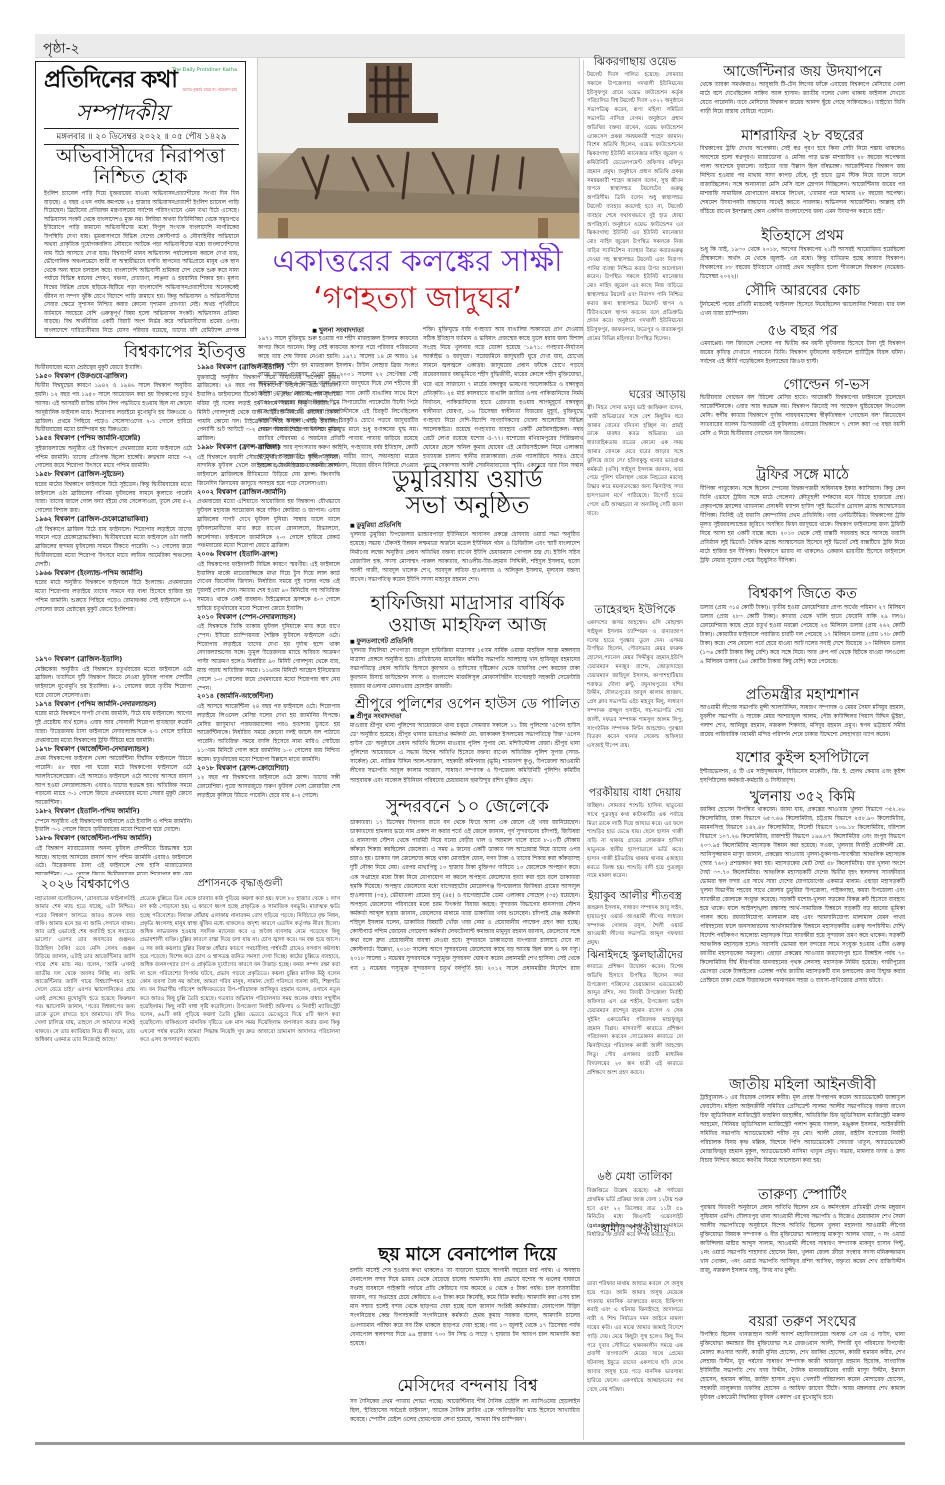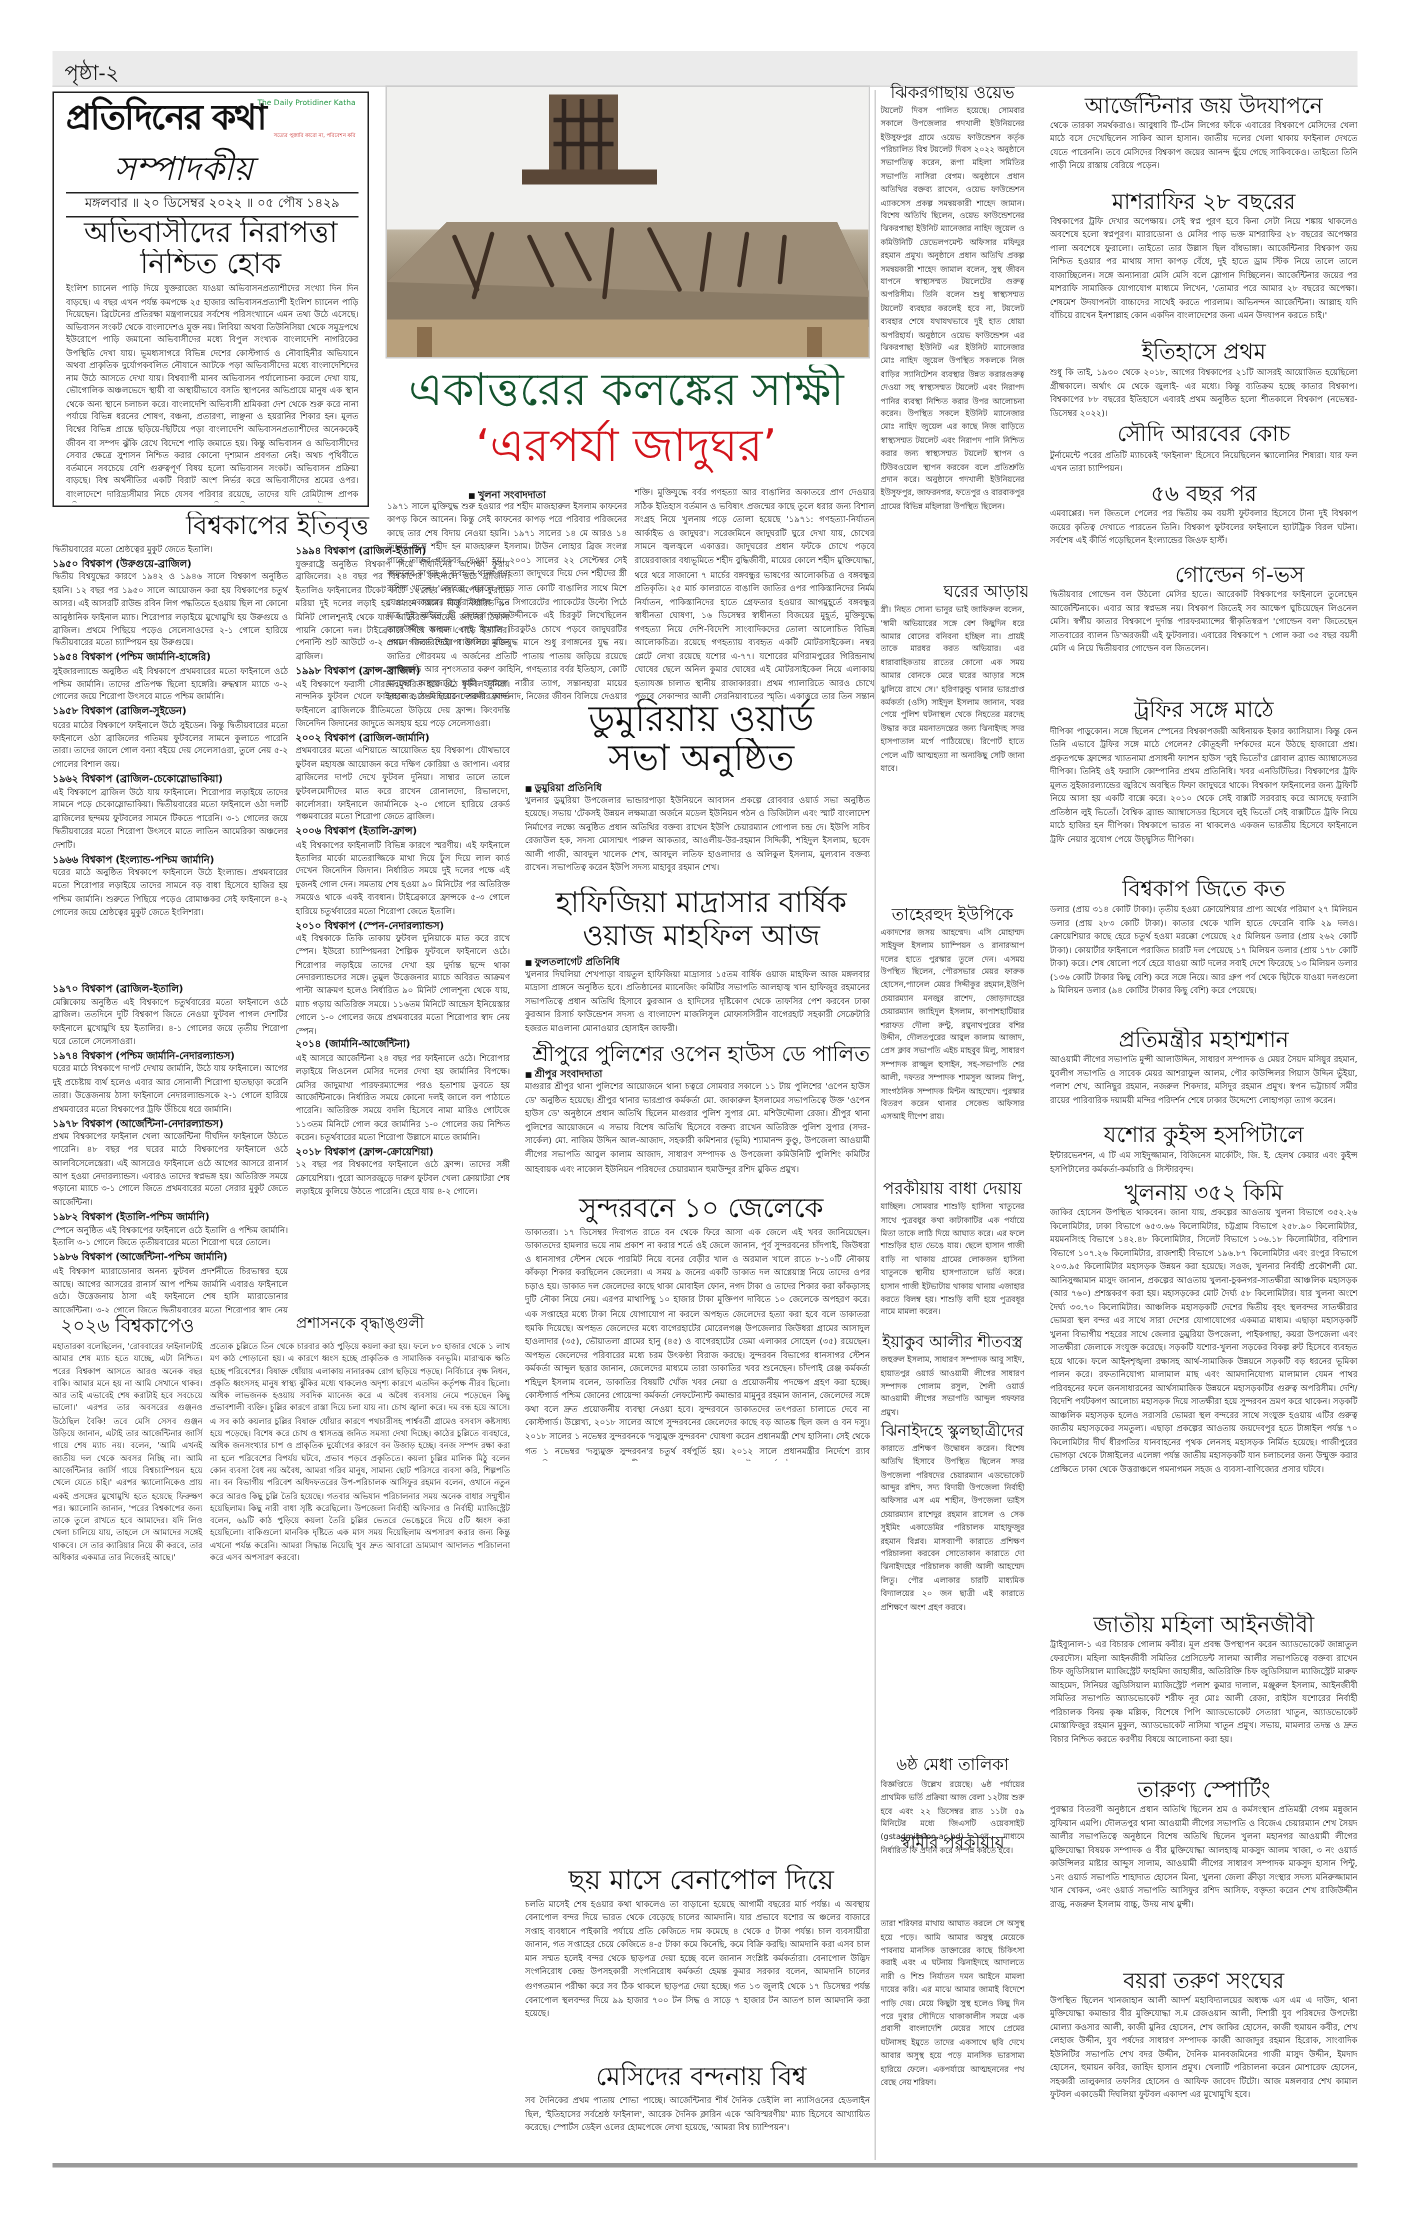--- a/index.html
+++ b/index.html
@@ -114,22 +114,22 @@
       <line x1="120" y1="98" x2="135" y2="128"></line>
         <line x1="150" y1="95" x2="145" y2="140"></line>
         <line x1="175" y1="95" x2="195" y2="135"></line>
       <line x1="215" y1="98" x2="210" y2="135"></line>
         <line x1="240" y1="98" x2="235" y2="132"></line>
         <line x1="265" y1="100" x2="262" y2="130"></line>
     </g>
   </svg>
 </div>
 
-<div class="abs h" style="left:250px;top:243px;width:335px;font-size:30px;line-height:36px;color:#14532d;">একাত্তরের কলঙ্কের সাক্ষী</div>
-<div class="abs h" style="left:250px;top:280px;width:335px;font-size:30px;line-height:36px;color:#d3141b;">‘এরপর্যা জাদুঘর’</div>
+<div class="abs h" style="left:250px;top:243px;width:335px;font-size:30px;line-height:36px;color:#6d28d9;">একাত্তরের কলঙ্কের সাক্ষী</div>
+<div class="abs h" style="left:250px;top:280px;width:335px;font-size:30px;line-height:36px;color:#d3141b;">‘গণহত্যা জাদুঘর’</div>
 <div class="abs byline" style="left:258px;top:325px;width:160px;text-align:center;">খুলনা সংবাদদাতা</div>
 <div class="abs txt" style="left:258px;top:334px;width:160px;height:134px;font-size:5.6px;line-height:9.1px;">১৯৭১ সালে মুক্তিযুদ্ধ শুরু হওয়ার পর শহীদ মাজহারুল ইসলাম কাফনের কাপড় কিনে আনেন। কিন্তু সেই কাফনের কাপড় পরে পরিবার পরিজনের কাছে তার শেষ বিদায় নেওয়া হয়নি। ১৯৭১ সালের ১৪ মে আরও ১৪ জনের সঙ্গে শহীদ হন মাজহারুল ইসলাম। টাউন লোহার ব্রিজ সংলগ্ন পাড়ে তাদের গণকবর দেওয়া হয়। ২০০১ সালের ২২ সেপ্টেম্বর সেই কাফনের কাপড় ও ব্যবহৃত থালা গণহত্যা জাদুঘরে দিয়ে দেন শহীদের স্ত্রী রাশিদা খাতুন। 'জোহরা, পারলে সাড়ে সাত কোটি বাঙালির সাথে মিশে যেও'- একাত্তরের মার্চের উত্তাল দিনে সিগারেটের প্যাকেটের উল্টো পিঠে মাত্র দুই লাইনে স্ত্রী জোহরা তাজউদ্দীনকে এই চিরকুট লিখেছিলেন তাজউদ্দীন আহমদ। সেই বিখ্যাত চিরকুটও চোখে পড়বে জাদুঘরটির প্রথম গ্যালারিতেই। বাঙালির মুক্তিযুদ্ধ মানে শুধু রণাঙ্গনের যুদ্ধ নয়। জাতির গৌরবময় এ অর্জনের প্রতিটি পাতায় পাতায় জড়িয়ে রয়েছে আত্মাহুতি আর নৃশংসতার করুণ কাহিনি, গণহত্যার বর্বর ইতিহাস, কোটি মানুষের আহাজারি, স্বামী হারানো নারীর ত্যাগ, সন্তানহারা মায়ের হাহাকার, সম্ভ্রম হারানো তরুণীর আর্তনাদ, নিজের জীবন বিলিয়ে দেওয়ার পণ। নিরস্ত্র বাঙালির অকাতরে প্রাণ দানই ছিল বিজয়ের</div>
 <div class="abs txt" style="left:423px;top:325px;width:160px;height:145px;font-size:5.6px;line-height:9.1px;">শক্তি। মুক্তিযুদ্ধে বর্বর গণহত্যা আর বাঙালির অকাতরে প্রাণ দেওয়ার সঠিক ইতিহাস বর্তমান ও ভবিষ্যৎ প্রজন্মের কাছে তুলে ধরার জন্য বিশাল সংগ্রহ নিয়ে খুলনায় গড়ে তোলা হয়েছে '১৯৭১: গণহত্যা-নির্যাতন আর্কাইভ ও জাদুঘর'। সরেজমিনে জাদুঘরটি ঘুরে দেখা যায়, চোখের সামনে জ্বলজ্বলে একাত্তর। জাদুঘরের প্রধান ফটকে চোখে পড়বে রায়েরবাজার বধ্যভূমিতে শহীদ বুদ্ধিজীবী, মায়ের কোলে শহীদ মুক্তিযোদ্ধা, থরে থরে সাজানো ৭ মার্চের বঙ্গবন্ধুর ভাষণের আলোকচিত্র ও বঙ্গবন্ধুর প্রতিকৃতি। ২৫ মার্চ কালরাতে বাঙালি জাতির ওপর পাকিস্তানিদের নির্মম নির্যাতন, পাকিস্তানিদের হাতে গ্রেফতার হওয়ার আগমুহূর্তে বঙ্গবন্ধুর স্বাধীনতা ঘোষণা, ১৬ ডিসেম্বর স্বাধীনতা বিজয়ের মুহূর্ত, মুক্তিযুদ্ধে গণহত্যা নিয়ে দেশি-বিদেশি সাংবাদিকদের তোলা আলোচিত বিভিন্ন আলোকচিত্র। রয়েছে গণহত্যায় ব্যবহৃত একটি মোটরসাইকেল। নম্বর প্লেটে লেখা রয়েছে যশোর এ-৭৭। যশোরের মণিরামপুরের গিরিন্দ্রনাথ ঘোষের ছেলে অনিল কুমার ঘোষের এই মোটরসাইকেল নিয়ে এলাকায় হত্যাযজ্ঞ চালাত স্থানীয় রাজাকাররা। প্রথম গ্যালারিতে আরও চোখে পড়বে সেকান্দার আলী সেরনিয়াবাতের স্মৃতি। একাত্তরে তার তিন সন্তান শহীদ হন।</div>
 
 <div class="abs h" style="left:350px;top:466px;width:235px;font-size:24px;line-height:26px;">ডুমুরিয়ায় ওয়ার্ড</div>
 <div class="abs h" style="left:350px;top:492px;width:235px;font-size:24px;line-height:26px;">সভা অনুষ্ঠিত</div>
 <div class="abs byline" style="left:350px;top:520px;width:230px;">ডুমুরিয়া প্রতিনিধি</div>
 <div class="abs txt" style="left:350px;top:530px;width:230px;height:58px;font-size:5.6px;line-height:9.1px;">খুলনার ডুমুরিয়া উপজেলার ভান্ডারপাড়া ইউনিয়নে আবাসন প্রকল্পে রোববার ওয়ার্ড সভা অনুষ্ঠিত হয়েছে। সভায় 'টেকসই উন্নয়ন লক্ষমাত্রা অর্জনে মডেল ইউনিয়ন গঠন ও ডিজিটাল এবং স্মার্ট বাংলাদেশ নির্মাণের লক্ষ্যে অনুষ্ঠিত প্রধান অতিথির বক্তব্য রাখেন ইউপি চেয়ারম্যান গোপাল চন্দ্র দে। ইউপি সচিব রেজাউল হক, সদস্য মোসাম্মৎ পারুল আকতার, আওলীয়-উর-রহমান সিদ্দিকী, শহিদুল ইসলাম, ছবেদ আলী গাজী, আবদুল খালেক শেখ, আবদুল লতিফ হাওলাদার ও অলিকুল ইসলাম, মূল্যবান বক্তব্য রাখেন। সভাপতিত্ব করেন ইউপি সদস্য মাহাবুর রহমান শেখ।</div>
 
 <div class="abs h" style="left:350px;top:591px;width:235px;font-size:19px;line-height:22px;">হাফিজিয়া মাদ্রাসার বার্ষিক</div>
@@ -137,21 +137,21 @@
 <div class="abs byline" style="left:350px;top:636px;width:230px;">ফুলতলাগেট প্রতিনিধি</div>
 <div class="abs txt" style="left:350px;top:646px;width:230px;height:46px;font-size:5.6px;line-height:9.1px;">খুলনার দিঘলিয়া শেখপাড়া বায়তুল হাফিজিয়া মাদ্রাসার ১৫তম বার্ষিক ওয়াজ মাহফিল আজ মঙ্গলবার মাদ্রাসা প্রাঙ্গনে অনুষ্ঠিত হবে। প্রতিষ্ঠানের ম্যানেজিং কমিটির সভাপতি আলহাজ্ব খান হাফিজুর রহমানের সভাপতিত্বে প্রধান অতিথি হিসাবে কুরআন ও হাদিসের দৃষ্টিকোণ থেকে তাফসির পেশ করবেন ঢাকা কুরআন রিসার্চ ফাউন্ডেশন সদস্য ও বাংলাদেশ মাজলিসুল মোফাসসিরীন বাগেরহাট সহকারী সেক্রেটারি হজরত মাওলানা মোনাওয়ার হোসাইন জাফরী।</div>
 
 <div class="abs h" style="left:350px;top:694px;width:235px;font-size:14px;line-height:18px;">শ্রীপুরে পুলিশের ওপেন হাউস ডে পালিত</div>
 <div class="abs byline" style="left:350px;top:711px;width:230px;">শ্রীপুর সংবাদদাতা</div>
 <div class="abs txt" style="left:350px;top:721px;width:230px;height:74px;font-size:5.6px;line-height:9.1px;">মাগুরার শ্রীপুর থানা পুলিশের আয়োজনে থানা চত্বরে সোমবার সকালে ১১ টায় পুলিশের 'ওপেন হাউস ডে' অনুষ্ঠিত হয়েছে। শ্রীপুর থানার ভারপ্রাপ্ত কর্মকর্তা মো. জাকারুল ইসলামের সভাপতিত্বে উক্ত 'ওপেন হাউস ডে' অনুষ্ঠানে প্রধান অতিথি ছিলেন মাগুরার পুলিশ সুপার মো. মশিউদ্দৌলা রেজা। শ্রীপুর থানা পুলিশের আয়োজনে এ সভায় বিশেষ অতিথি হিসেবে বক্তব্য রাখেন অতিরিক্ত পুলিশ সুপার (সদর-সার্কেল) মো. নাজিম উদ্দিন আল-আজাদ, সহকারী কমিশনার (ভূমি) শ্যামানন্দ কুণ্ডু, উপজেলা আওয়ামী লীগের সভাপতি আবুল কালাম আজাদ, সাধারণ সম্পাদক ও উপজেলা কমিউনিটি পুলিশিং কমিটির আহবায়ক এবং নাকোল ইউনিয়ন পরিষদের চেয়ারম্যান হুমাউন্দুর রশিদ মুকিত প্রমুখ।</div>
 
 <div class="abs h" style="left:350px;top:795px;width:235px;font-size:18px;line-height:22px;">সুন্দরবনে ১০ জেলেকে</div>
 <div class="abs txt" style="left:350px;top:818px;width:230px;height:156px;font-size:5.6px;line-height:9.1px;">ডাকাতরা। ১৭ ডিসেম্বর দিবাগত রাতে বন থেকে ফিরে আসা এক জেলে এই খবর জানিয়েছেন। ডাকাতদের হামলার ভয়ে নাম প্রকাশ না করার শর্তে ওই জেলে জানান, পূর্ব সুন্দরবনের চাঁদপাই, জিউধরা ও ধানসাগর স্টেশন থেকে পারমিট নিয়ে বনের বেড়ীর খাল ও অরমাল খালে রাতে ৮-১০টি নৌকায় কাঁকড়া শিকার করছিলেন জেলেরা। এ সময় ৯ জনের একটি ডাকাত দল আগ্নেয়াস্ত্র নিয়ে তাদের ওপর চড়াও হয়। ডাকাত দল জেলেদের কাছে থাকা মোবাইল ফোন, নগদ টাকা ও তাদের শিকার করা কাঁকড়াসহ দুটি নৌকা নিয়ে নেয়। এরপর মাথাপিছু ১০ হাজার টাকা মুক্তিপণ দাবিতে ১০ জেলেকে অপহরণ করে। এক সপ্তাহের মধ্যে টাকা নিয়ে যোগাযোগ না করলে অপহৃত জেলেদের হত্যা করা হবে বলে ডাকাতরা হুমকি দিয়েছে। অপহৃত জেলেদের মধ্যে বাগেরহাটের মোরেলগঞ্জ উপজেলার জিউধরা গ্রামের আসাদুল হাওলাদার (৩৫), ভৌয়াতলা গ্রামের হানু (৪৫) ও বাগেরহাটের ডেমা এলাকার সোহেল (৩৫) রয়েছেন। অপহৃত জেলেদের পরিবারের মধ্যে চরম উৎকণ্ঠা বিরাজ করছে। সুন্দরবন বিভাগের ধানসাগর স্টেশন কর্মকর্তা আব্দুল ছত্তার জানান, জেলেদের মাধ্যমে তারা ডাকাতির খবর শুনেছেন। চাঁদপাই রেঞ্জ কর্মকর্তা শহিদুল ইসলাম বলেন, ডাকাতির বিষয়টি খোঁজ খবর নেয়া ও প্রয়োজনীয় পদক্ষেপ গ্রহণ করা হচ্ছে। কোস্টগার্ড পশ্চিম জোনের গোয়েন্দা কর্মকর্তা লেফটেন্যান্ট কমান্ডার মামুনুর রহমান জানান, জেলেদের সঙ্গে কথা বলে দ্রুত প্রয়োজনীয় ব্যবস্থা নেওয়া হবে। সুন্দরবনে ডাকাতদের তৎপরতা চালাতে দেবে না কোস্টগার্ড। উল্লেখ্য, ২০১৮ সালের আগে সুন্দরবনের জেলেদের কাছে বড় আতঙ্ক ছিল জল ও বন দস্যু। ২০১৮ সালের ১ নভেম্বর সুন্দরবনকে 'দস্যুমুক্ত সুন্দরবন' ঘোষণা করেন প্রধানমন্ত্রী শেখ হাসিনা। সেই থেকে গত ১ নভেম্বর 'দস্যুমুক্ত সুন্দরবন'র চতুর্থ বর্ষপূর্তি হয়। ২০১২ সালে প্রধানমন্ত্রীর নির্দেশে র‌্যাব মহাপরিচালককে প্রধান সমন্বয়কারী করে সুন্দরবনে জলদস্যু দমনে টাস্কফোর্স গঠনের মাধ্যমে গোড়াপত্তন ঘটে জলদস্যু মুক্তকরণ প্রক্রিয়ার। ২০১২ সাল থেকে র‌্যাবের জোরালো অভিযানে কোণঠাসা হয়ে পড়ে জলদস্যুরা। উপর্যুপরি অভিযানে ফেরারি জীবনের অবসান ঘটিয়ে আত্মসমর্পণের পথ বেছে নেয় জলদস্যুরা। ২০১৬ সালের ৩১ মে থেকে ২০১৮ সালের ১ নভেম্বর পর্যন্ত সুন্দরবনের ৩২টি দস্যু বাহিনীর ৩২৮ জন সদস্য, ৪৬২টি অস্ত্র ও বিপুল পরিমাণ গোলাবারুদসহ আত্মসমর্পণ করে। ফলে সম্পূর্ণরূপে জলদস্যুমুক্ত হয় সুন্দরবন।</div>
 
-<div class="abs h" style="left:350px;top:1243px;width:235px;font-size:18px;line-height:22px;">ছয় মাসে বেনাপোল দিয়ে</div>
+<div class="abs h" style="left:350px;top:1243px;width:235px;font-size:18px;line-height:22px;font-weight:bold;">ছয় মাসে বেনাপোল দিয়ে</div>
 <div class="abs txt" style="left:350px;top:1266px;width:230px;height:82px;font-size:5.6px;line-height:9.1px;">চলতি মাসেই শেষ হওয়ার কথা থাকলেও তা বাড়ানো হয়েছে আগামী বছরের মার্চ পর্যন্ত। এ অবস্থায় বেনাপোল বন্দর দিয়ে ভারত থেকে বেড়েছে চালের আমদানি। যার প্রভাবে যশোর অ ঞ্চলের বাজারে সপ্তাহ ব্যবধানে পাইকারি পর্যায়ে প্রতি কেজিতে দাম কমেছে ৪ থেকে ৫ টাকা পর্যন্ত। চাল ব্যবসায়ীরা জানান, গত সপ্তাহের চেয়ে কেজিতে ৪-৫ টাকা কমে কিনেছি, কমে বিক্রি করছি। আমদানি করা এসব চাল মান সম্মত হলেই বন্দর থেকে ছাড়পত্র দেয়া হচ্ছে বলে জানান সংশ্লিষ্ট কর্মকর্তারা। বেনাপোল উদ্ভিদ সংগনিরোধ কেন্দ্র উপসহকারী সংগনিরোধ কর্মকর্তা হেমন্ত কুমার সরকার বলেন, আমদানি চালের গুণগতমান পরীক্ষা করে সব ঠিক থাকলে ছাড়পত্র দেয়া হচ্ছে। গত ১৩ জুলাই থেকে ১৭ ডিসেম্বর পর্যন্ত বেনাপোল স্থলবন্দর দিয়ে ৯৯ হাজার ৭০০ টন সিদ্ধ ও সাড়ে ৭ হাজার টন আতপ চাল আমদানি করা হয়েছে।</div>
 
 <div class="abs h" style="left:350px;top:1374px;width:235px;font-size:17px;line-height:22px;">মেসিদের বন্দনায় বিশ্ব</div>
 <div class="abs txt" style="left:350px;top:1397px;width:230px;height:40px;font-size:5.6px;line-height:9.1px;">সব দৈনিকের প্রথম পাতায় শোভা পাচ্ছে। আর্জেন্টিনার শীর্ষ দৈনিক ডেইলি লা ন্যাসিওনের হেডলাইন ছিল, 'ইতিহাসের সর্বশ্রেষ্ঠ ফাইনাল', আরেক দৈনিক ক্লারিন একে 'অবিস্মরণীয়' ম্যাচ হিসেবে আখ্যায়িত করেছে। স্পোর্টস ডেইল ওলের হোমপেজে লেখা হয়েছে, 'আমরা বিশ্ব চ্যাম্পিয়ন'।</div>
 
 <div class="abs h" style="left:585px;top:55px;width:100px;font-size:11px;line-height:14px;">ঝিকরগাছায় ওয়েভ</div>
 <div class="abs txt" style="left:587px;top:70px;width:96px;height:318px;font-size:5.3px;line-height:8.8px;">টয়লেট দিবস পালিত হয়েছে। সোমবার সকালে উপজেলার গদখালী ইউনিয়নের ইউসুফপুর গ্রামে ওয়েভ ফাউন্ডেশন কর্তৃক পরিচালিত বিশ্ব টয়লেট দিবস ২০২২ অনুষ্ঠানে সভাপতিত্ব করেন, রূপা মহিলা সমিতির সভাপতি নাসিরা বেগম। অনুষ্ঠানে প্রধান অতিথির বক্তব্য রাখেন, ওয়েভ ফাউন্ডেশন এ্যাকসেস প্রকল্প সমন্বয়কারী শাহেদ জামান। বিশেষ অতিথি ছিলেন, ওয়েভ ফাউন্ডেশনের ঝিকরগাছা ইউনিট ম্যানেজার নাহিদ জুয়েল ও কমিউনিটি ডেভেলপমেন্ট অফিসার মফিদুর রহমান প্রমুখ। অনুষ্ঠানে প্রধান অতিথি প্রকল্প সমন্বয়কারী শাহেদ জামাল বলেন, সুস্থ জীবন যাপনে স্বাস্থ্যসম্মত টয়লেটের গুরুত্ব অপরিসীম। তিনি বলেন শুধু স্বাস্থ্যসম্মত টয়লেট ব্যবহার করলেই হবে না, টয়লেট ব্যবহার শেষে যথাযথভাবে দুই হাত ধোয়া অপরিহার্য। অনুষ্ঠানে ওয়েভ ফাউন্ডেশন এর ঝিকরগাছা ইউনিট এর ইউনিট ম্যানেজার মোঃ নাহিদ জুয়েল উপস্থিত সকলকে নিজ বাড়ির স্যানিটেশন ব্যবস্থার উন্নত করারগুরুত্ব দেওয়া সহ স্বাস্থ্যসম্মত টয়লেট এবং নিরাপদ পানির ব্যবস্থা নিশ্চিত করার উপর আলোচনা করেন। উপস্থিত সকলে ইউনিট ম্যানেজার মোঃ নাহিদ জুয়েল এর কাছে নিজ বাড়িতে স্বাস্থ্যসম্মত টয়লেট এবং নিরাপদ পানি নিশ্চিত করার জন্য স্বাস্থ্যসম্মত টয়লেট স্থাপন ও টিউবওয়েল স্থাপন করবেন বলে প্রতিশ্রুতি প্রদান করে। অনুষ্ঠানে গদখালী ইউনিয়নের ইউসুফপুর, জাফরনগর, ফতেপুর ও বারবাকপুর গ্রামের বিভিন্ন মহিলারা উপস্থিত ছিলেন।</div>
 
 <div class="abs h" style="left:585px;top:388px;width:100px;font-size:11px;line-height:14px;padding-left:44px;">ঘরের আড়ায় ঝুলে</div>
 <div class="abs txt" style="left:587px;top:403px;width:96px;height:186px;font-size:5.3px;line-height:8.8px;">স্ত্রী। নিহত সোনা ভানুর ভাই জাফিরুল বলেন, 'স্বামী অভিয়ারের সঙ্গে বেশ কিছুদিন ধরে আমার বোনের বনিবনা হচ্ছিল না। প্রায়ই তাকে মারধর করত অভিয়ার। এর ধারাবাহিকতায় রাতের কোনো এক সময় আমার বোনকে মেরে ঘরের আড়ার সঙ্গে ঝুলিয়ে রাখে সে।' হরিণাকুন্ডু থানার ভারপ্রাপ্ত কর্মকর্তা (ওসি) সাইদুল ইসলাম জানান, খবর পেয়ে পুলিশ ঘটনাস্থল থেকে নিহতের মরদেহ উদ্ধার করে ময়নাতদন্তের জন্য ঝিনাইদহ সদর হাসপাতাল মর্গে পাঠিয়েছে। রিপোর্ট হাতে পেলে এটি আত্মহত্যা না অন্যকিছু সেটি জানা যাবে।</div>

